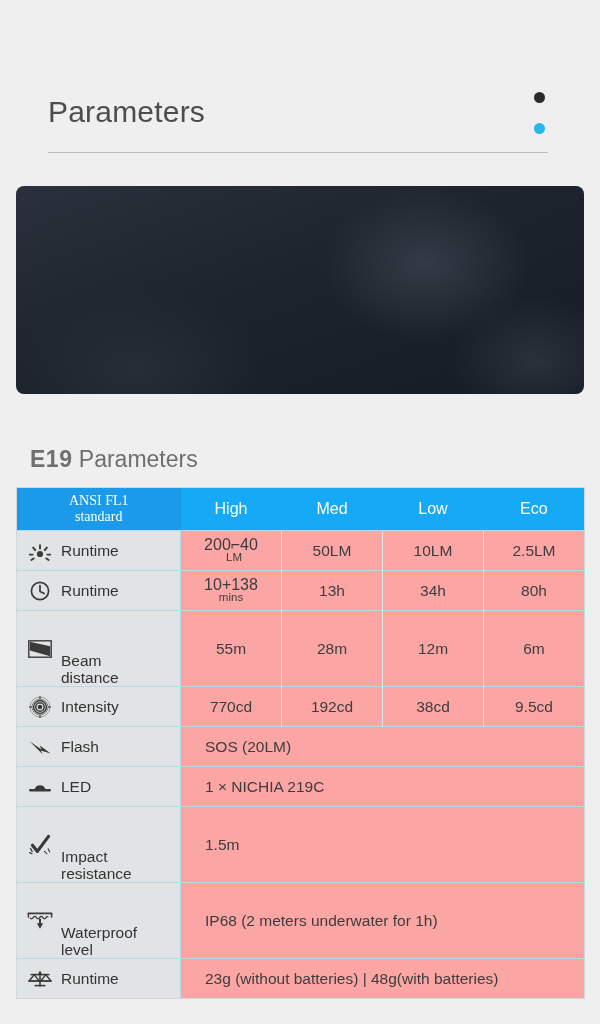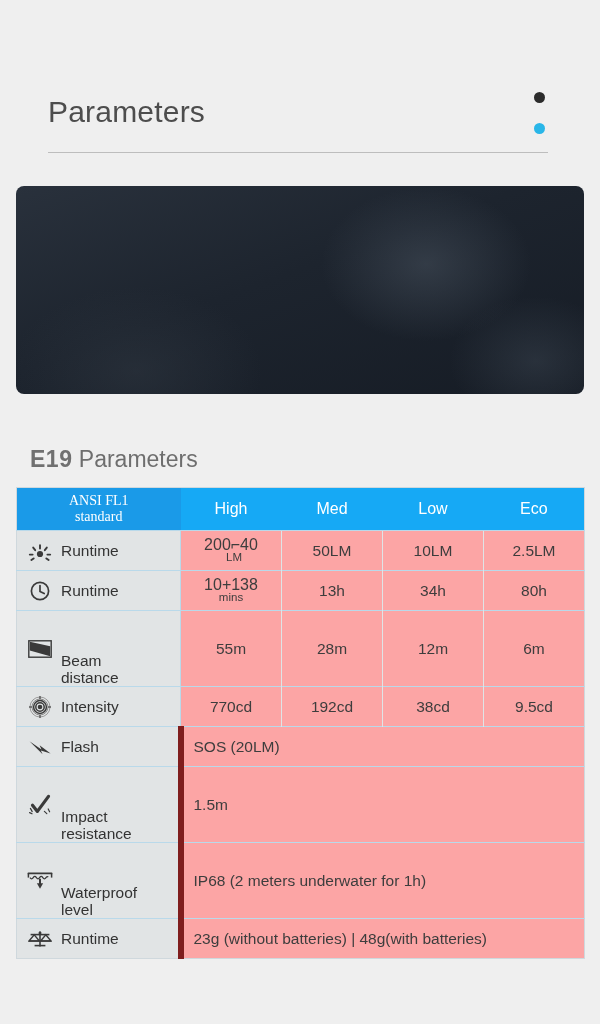--- a/index.html
+++ b/index.html
@@ -81,22 +81,22 @@
   .spec-table tbody td.label-cell {
     background: #e1e4e5;
     text-align: left;
     border-right: 1px solid #b9d9ea;
     padding-left: 10px;
     color: #333333;
     font-size: 15.5px;
   }
   .spec-table tbody td.val-cell { border-left: 1px solid #dfe4e6; }
   .spec-table tbody td.merged {
-    text-align: left; padding-left: 10px;
-    border-left: 6px solid #7f1d1d;
+    text-align: left; padding-left: 24px;
+    border-left: 1px solid #7f1d1d;
   }
 
   .label-inner { display: flex; align-items: center; gap: 8px; }
   .label-ico {
     width: 26px; min-width: 26px; height: 24px;
     display: inline-flex; align-items: center; justify-content: center;
   }
   .label-text { line-height: 17px; }
   .label-text.two { font-size: 15.5px; margin-top: 41px; }
 
@@ -279,20 +279,34 @@
               </span>
        <span class="label-text">Flash</span>
      </span>
           </td>
           <td colspan="4" class="merged">SOS (20LM)</td>
         </tr>
         <tr>
           <td class="label-cell">
             <span class="label-inner">
        <span class="label-ico">
+                <svg width="24" height="14" viewBox="0 0 24 14">
+         <path d="M6.6 9.4 A5.6 5.6 0 0 1 17.4 9.4 Z" fill="#3a3a3a"></path>
+         <rect x="1" y="9" width="22" height="2.4" rx="1.1" fill="#3a3a3a"></rect>
+       </svg>
+              </span>
+       <span class="label-text">LED</span>
+     </span>
+          </td>
+          <td colspan="4" class="merged">1 × NICHIA 219C</td>
+        </tr>
+        <tr>
+          <td class="label-cell">
+            <span class="label-inner">
+       <span class="label-ico">
                 <svg width="24" height="22" viewBox="0 0 24 22">
          <path d="M4.5 11.2 L9.4 17.4 L20.5 2.4" fill="none" stroke="#3a3a3a" stroke-width="3.2" stroke-linecap="round" stroke-linejoin="round"></path>
          <g stroke="#3a3a3a" stroke-width="1.2" stroke-linecap="round">
            <path d="M2.4 14.4 L4.2 17.6"></path>
                     <path d="M1.6 18.6 L4 19.8"></path>
            <path d="M16.4 17.4 L18.8 19.6"></path>
                     <path d="M20.2 15 L21.6 17.8"></path>
          </g>
        </svg>
               </span>

